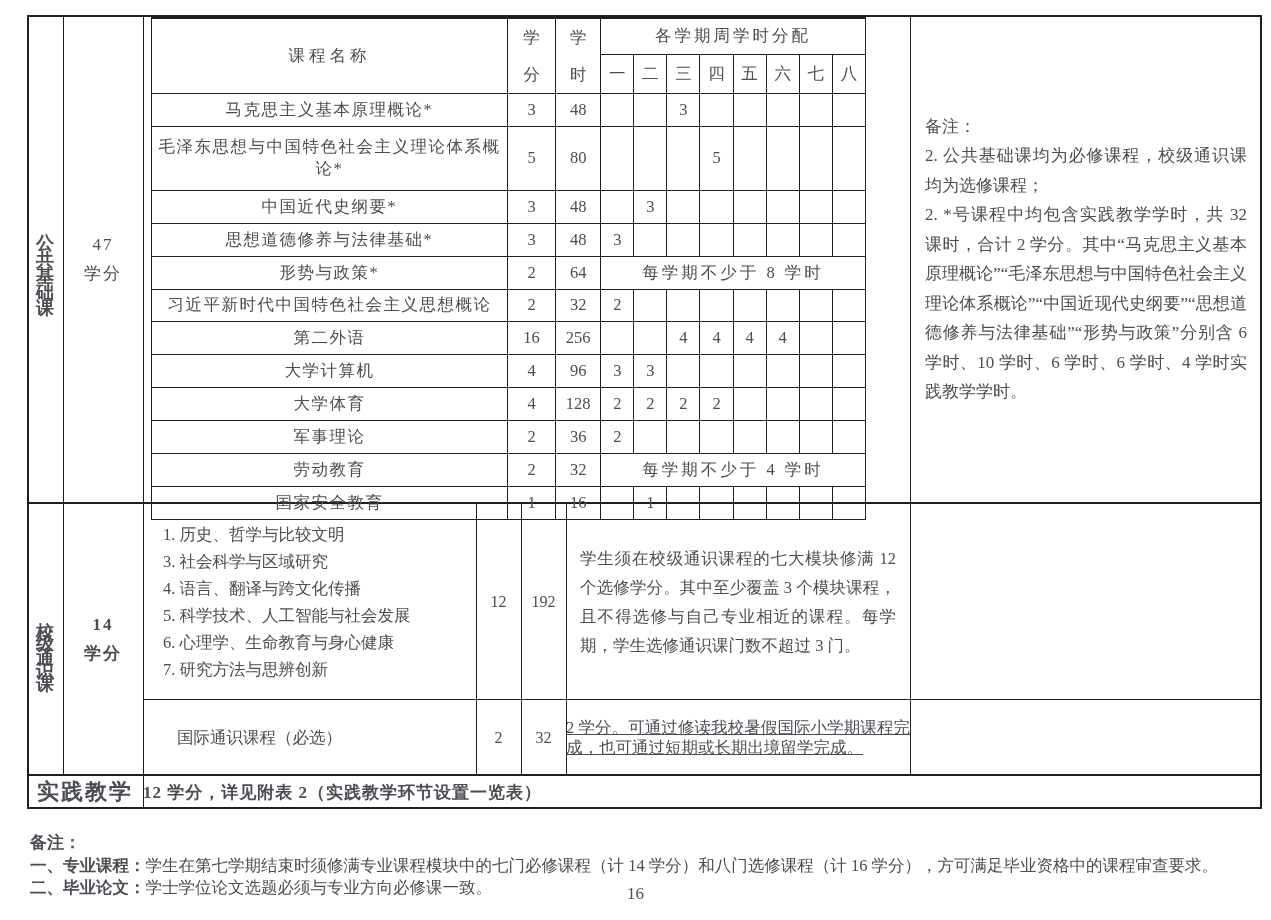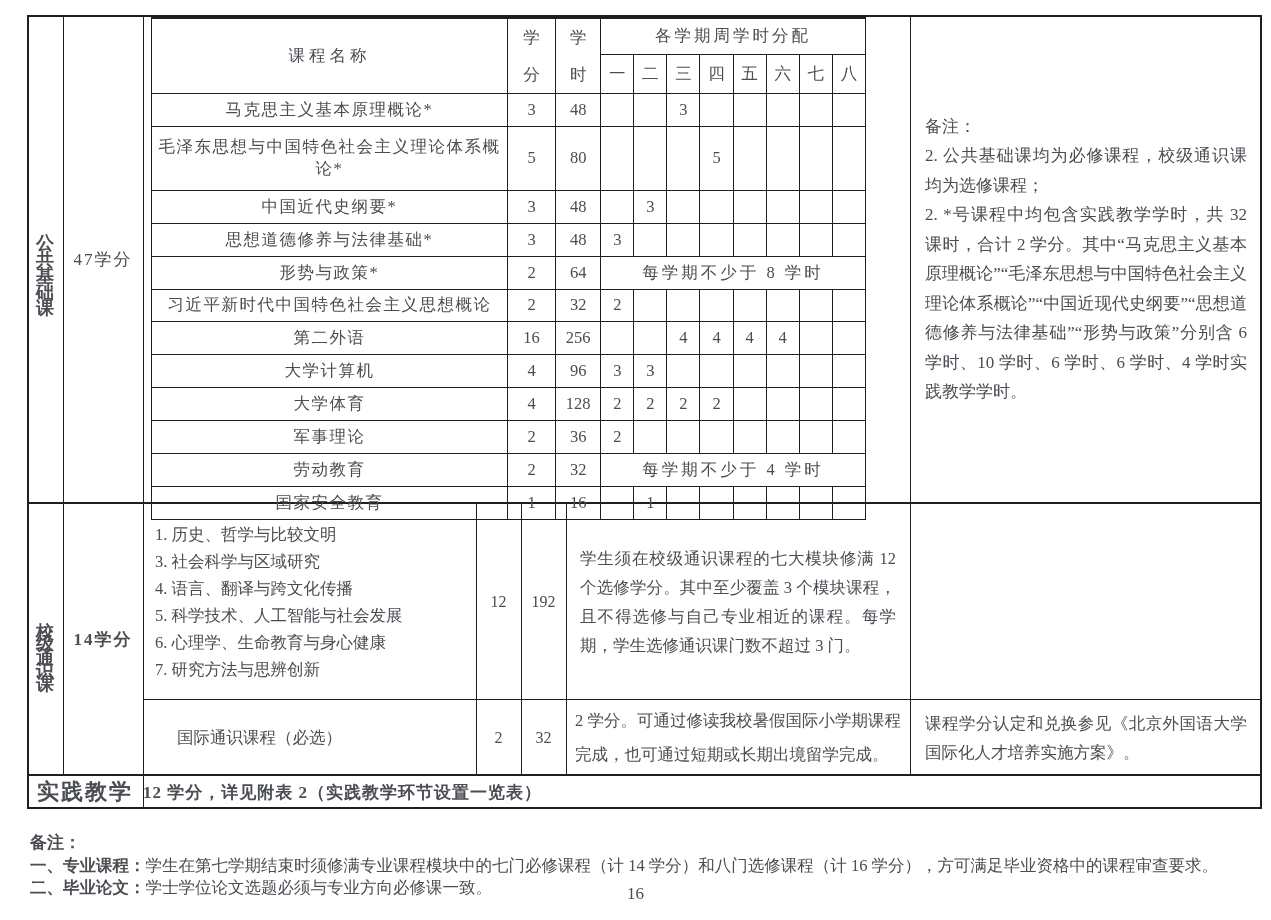--- a/index.html
+++ b/index.html
@@ -11,21 +11,21 @@
   .outer-rect { position:absolute; left:27px; top:15px; width:1235px; height:794px;
                 border:2px solid #1f1f1f; }
   .line { position:absolute; background:#1f1f1f; }
 
   
   .cell { position:absolute; display:flex; align-items:center; justify-content:center;
           text-align:center; }
 
   .vlabel { writing-mode:vertical-rl; text-orientation:upright; font-weight:bold;
             font-size:18px; letter-spacing:16px; }
-  .credits-cell { flex-direction:row; font-size:17px; line-height:29px; letter-spacing:2px; }
+  .credits-cell { flex-direction:column; font-size:17px; line-height:29px; letter-spacing:2px; }
 
   
   table.course { position:absolute; left:151px; top:17px; width:715px; height:486px;
                  border-collapse:collapse; table-layout:fixed; }
   table.course th, table.course td { border:1px solid #1f1f1f; font-weight:normal;
                  text-align:center; vertical-align:middle; font-size:16.5px; padding:0; }
   table.course thead tr:first-child th { border-top:2px solid #1f1f1f; }
   .col-name  { width:355px; }
   .col-cr    { width:48px; }
   .col-hr    { width:45px; }
@@ -40,21 +40,21 @@
 
   
   .notes1 { position:absolute; left:910px; top:15px; width:352px; height:488px;
             display:flex; flex-direction:column; justify-content:center;
             padding:0 15px; font-size:17px; line-height:29.5px; text-align:left; }
   .notes1 p { text-align:justify; }
 
   
   .modules { position:absolute; left:143px; top:503px; width:333px; height:197px;
              display:flex; flex-direction:column; justify-content:center;
-             padding-left:12px; font-size:16.5px; line-height:27px; text-align:left; }
+             padding-left:20px; font-size:16.5px; line-height:27px; text-align:left; }
   .bigtext { display:flex; align-items:center; font-size:16.5px; line-height:29px;
              text-align:left; }
   .bigtext p { text-align:justify; }
 
   
   .practice-label { font-weight:bold; font-size:22px; letter-spacing:2px; }
   .practice-content { position:absolute; left:143px; top:775px; width:1119px; height:34px;
              display:flex; align-items:center; padding-left:0; font-weight:bold;
              font-size:17px; letter-spacing:1px; }
 
@@ -294,25 +294,22 @@
   <div class="cell" style="left:521px; top:503px; width:45px; height:197px;text-align:right;">192</div>
   <div class="bigtext" style="position:absolute; left:566px; top:503px; width:344px; height:197px; padding:0 14px;">
     <p>学生须在校级通识课程的七大模块修满 12 个选修学分。其中至少覆盖 3 个模块课程，且不得选修与自己专业相近的课程。每学期，学生选修通识课门数不超过 3 门。</p>
   </div>
 
   <div class="bigtext" style="position:absolute; left:143px; top:700px; width:333px; height:75px; padding-left:34px;">
     <span>国际通识课程（必选）</span>
   </div>
   <div class="cell" style="left:476px; top:700px; width:45px; height:75px;">2</div>
   <div class="cell" style="left:521px; top:700px; width:45px; height:75px;">32</div>
-  <div class="bigtext" style="position:absolute; left:566px; top:700px; width:344px; height:75px; padding:0 9px; line-height:34px;">
+  <div class="bigtext" style="position:absolute; left:566px; top:700px; width:344px; height:75px; padding:0 0; line-height:20px;text-decoration:underline;">
     <p>2 学分。可通过修读我校暑假国际小学期课程完成，也可通过短期或长期出境留学完成。</p>
-  </div>
-  <div class="bigtext" style="position:absolute; left:910px; top:700px; width:352px; height:75px; padding:0 15px;">
-    <p>课程学分认定和兑换参见《北京外国语大学国际化人才培养实施方案》。</p>
   </div>
 
   <div class="cell practice-label" style="left:27px; top:775px; width:116px; height:34px;">实践教学</div>
   <div class="practice-content">12 学分，详见附表 2（实践教学环节设置一览表）</div>
 
   <div class="footnotes">
     <div class="fn-title">备注：</div>
     <div><span class="fn-label">一、专业课程：</span><span>学生在第七学期结束时须修满专业课程模块中的七门必修课程（计 14 学分）和八门选修课程（计 16 学分），方可满足毕业资格中的课程审查要求。</span></div>
     <div><span class="fn-label">二、毕业论文：</span><span>学士学位论文选题必须与专业方向必修课一致。</span></div>
   </div>

